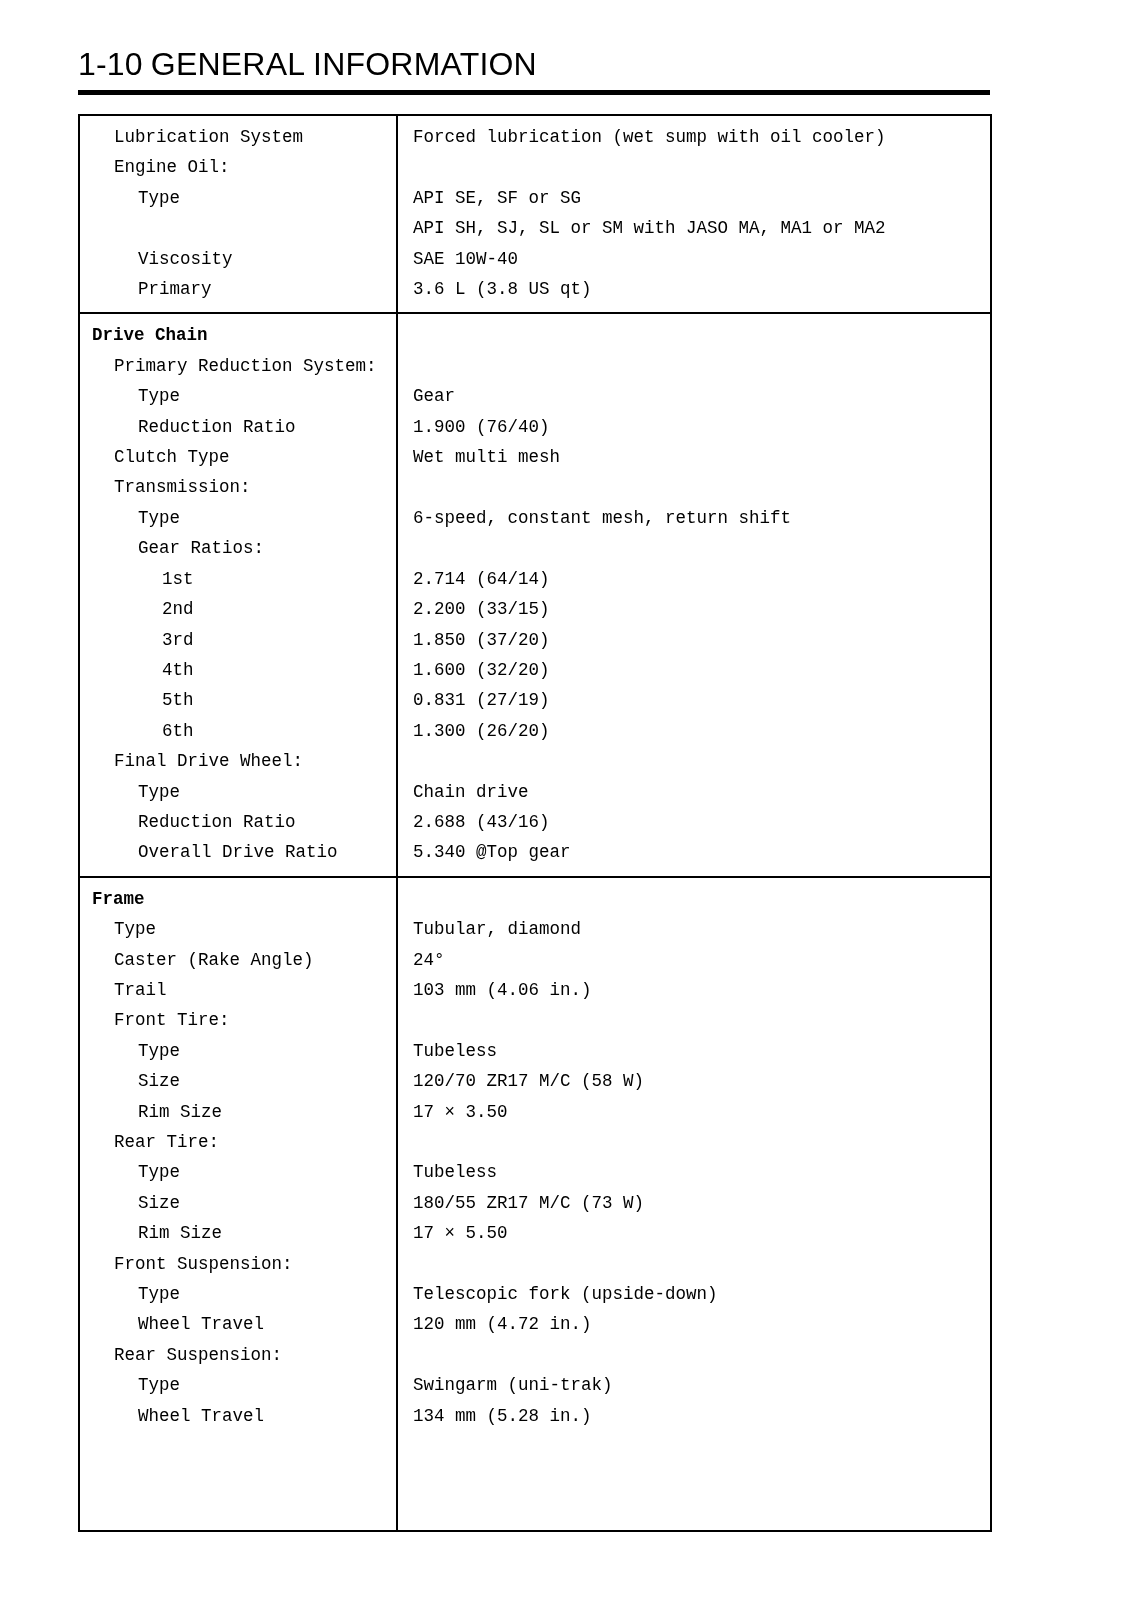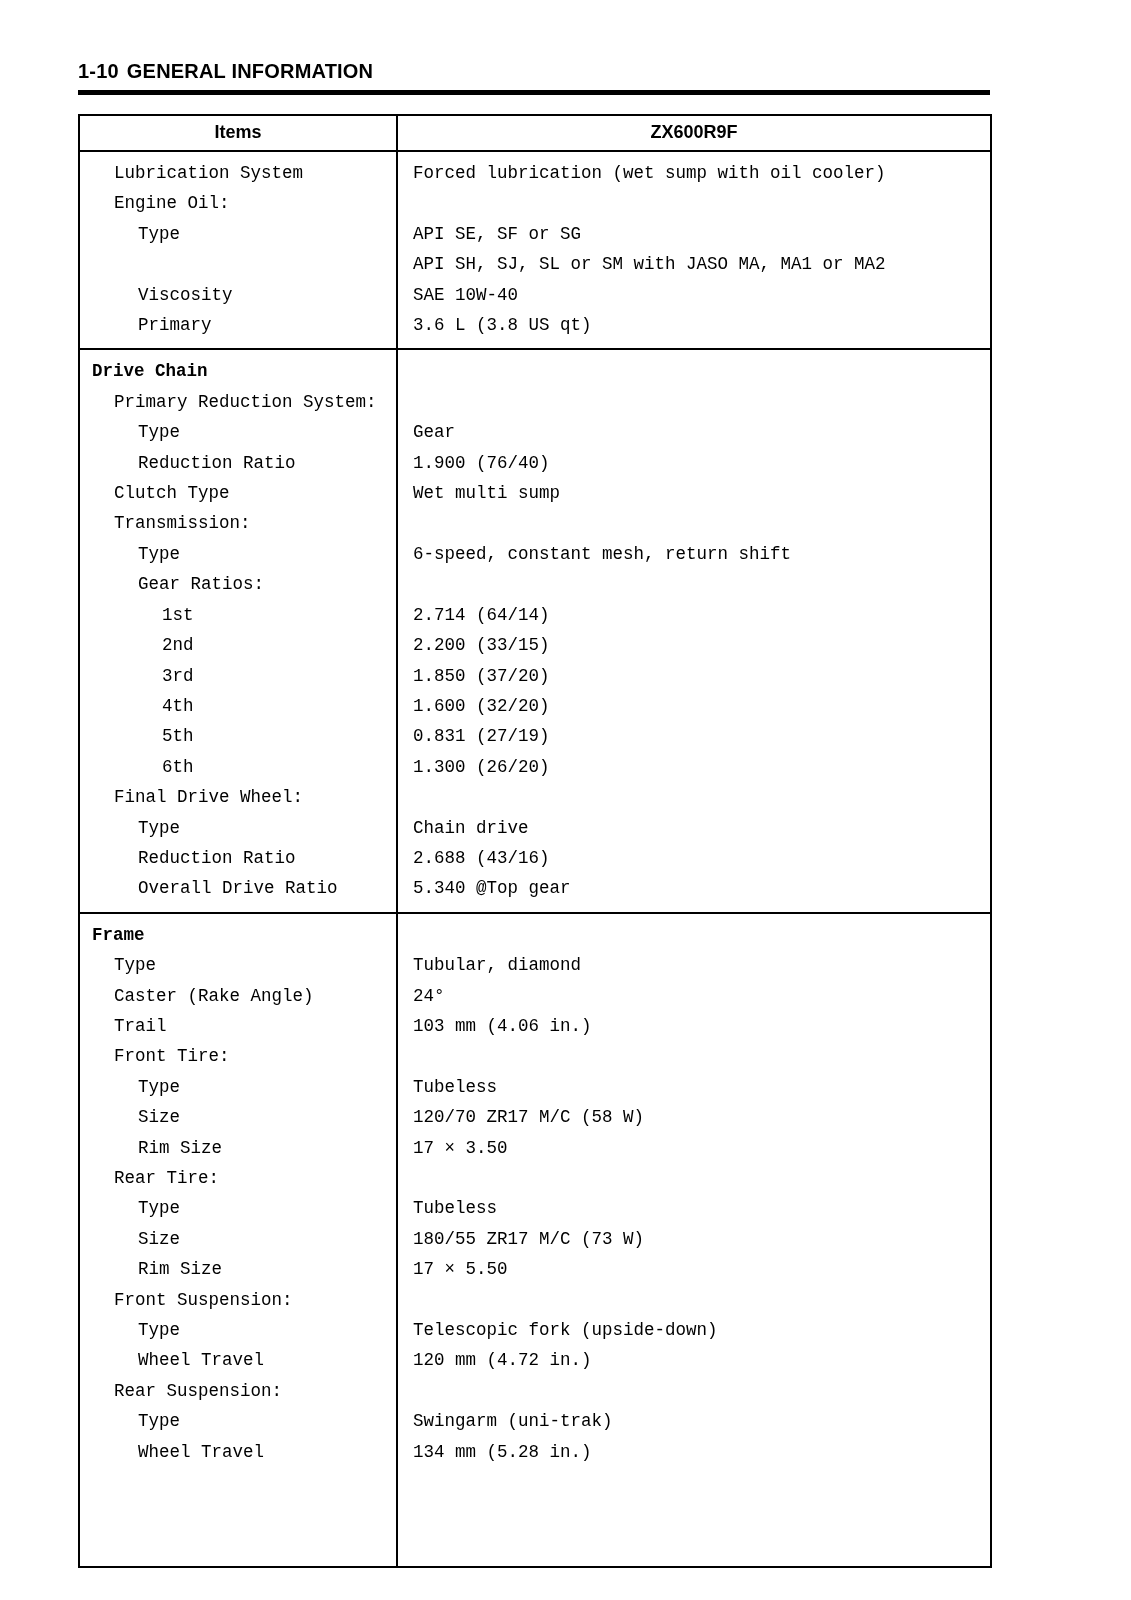--- a/index.html
+++ b/index.html
@@ -16,24 +16,24 @@
     position: relative;
   }
   .page {
     position: absolute;
     left: 0; top: 0;
     width: 1131px;
     height: 1600px;
     padding: 44px 70px 0 78px;
   }
   .page-header {
-    font-size: 20px;
-    font-weight: bold;
+    font-size: 32px;
+    font-weight: normal;
     letter-spacing: 0.2px;
-    margin: 16px 0 7px 0;
+    margin: 2px 0 7px 0;
     white-space: nowrap;
   }
   .page-header .pnum { margin-right: 8px; }
   .rule-thick {
     border-bottom: 3px solid #000;
     width: 912px;
     margin-left: 0;
   }
   .section-title {
     font-size: 21px;
@@ -89,24 +89,20 @@
   <div class="rule-thick"></div>
 
   <div class="rule-thin"></div>
 
   <table class="spec">
     <colgroup>
       <col class="col-items">
       <col class="col-value">
     </colgroup>
     <tbody id="table-body">
-      <tr>
-        <td class="hdr">Items</td>
-        <td class="hdr">ZX600R9F</td>
-      </tr>
     <tr>
           <td>
             <div class="cellpad">
               <div class="row-line ind0">Lubrication System</div>
               <div class="row-line ind0">Engine Oil:</div>
               <div class="row-line ind1">Type</div>
               <div class="row-line ind1">&nbsp;</div>
               <div class="row-line ind1">Viscosity</div>
               <div class="row-line ind1">Primary</div>
             </div>
@@ -144,21 +140,21 @@
               <div class="row-line ind1">Reduction Ratio</div>
               <div class="row-line ind1">Overall Drive Ratio</div>
             </div>
           </td>
           <td>
             <div class="cellpad">
               <div class="row-line val">&nbsp;</div>
               <div class="row-line val">&nbsp;</div>
               <div class="row-line val">Gear</div>
               <div class="row-line val">1.900 (76/40)</div>
-              <div class="row-line val">Wet multi sump</div>
+              <div class="row-line val">Wet multi mesh</div>
               <div class="row-line val">&nbsp;</div>
               <div class="row-line val">6-speed, constant mesh, return shift</div>
               <div class="row-line val">&nbsp;</div>
               <div class="row-line val">2.714 (64/14)</div>
               <div class="row-line val">2.200 (33/15)</div>
               <div class="row-line val">1.850 (37/20)</div>
               <div class="row-line val">1.600 (32/20)</div>
               <div class="row-line val">0.831 (27/19)</div>
               <div class="row-line val">1.300 (26/20)</div>
               <div class="row-line val">&nbsp;</div>

